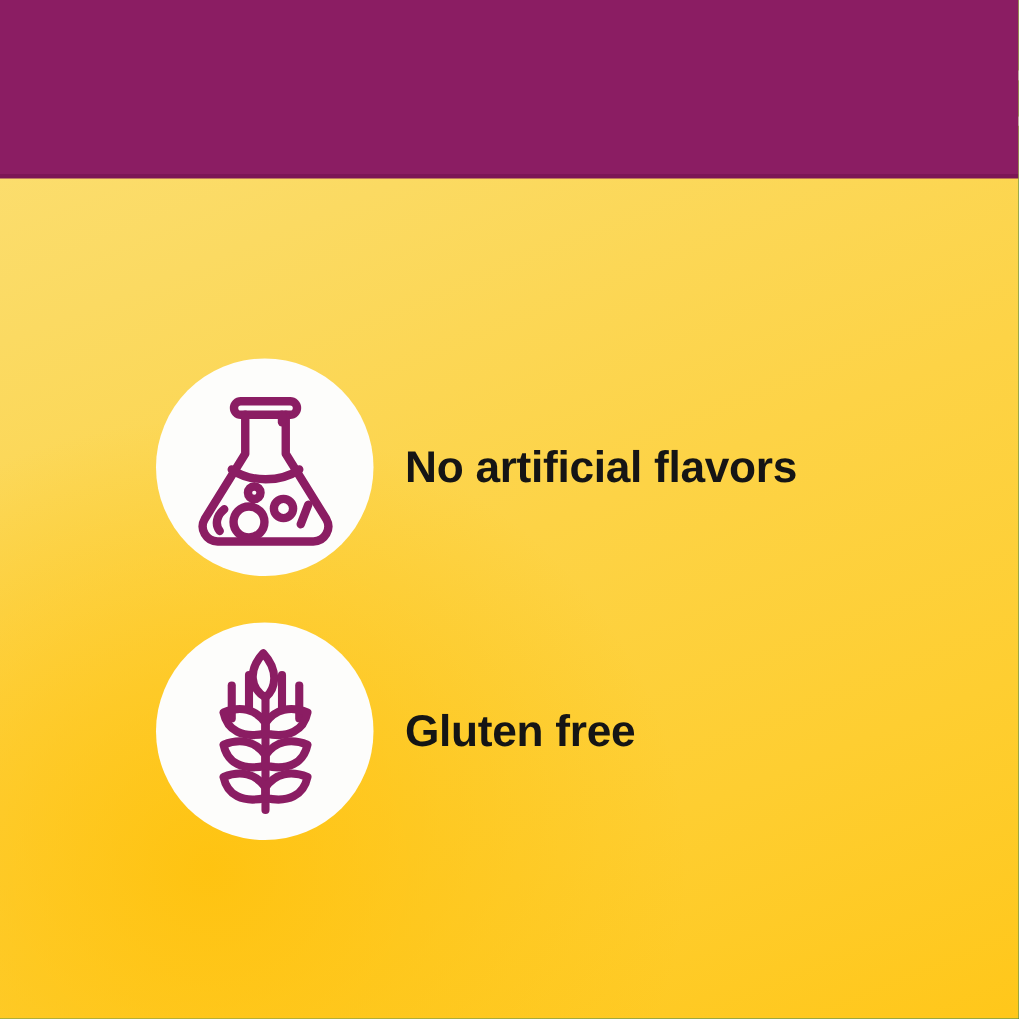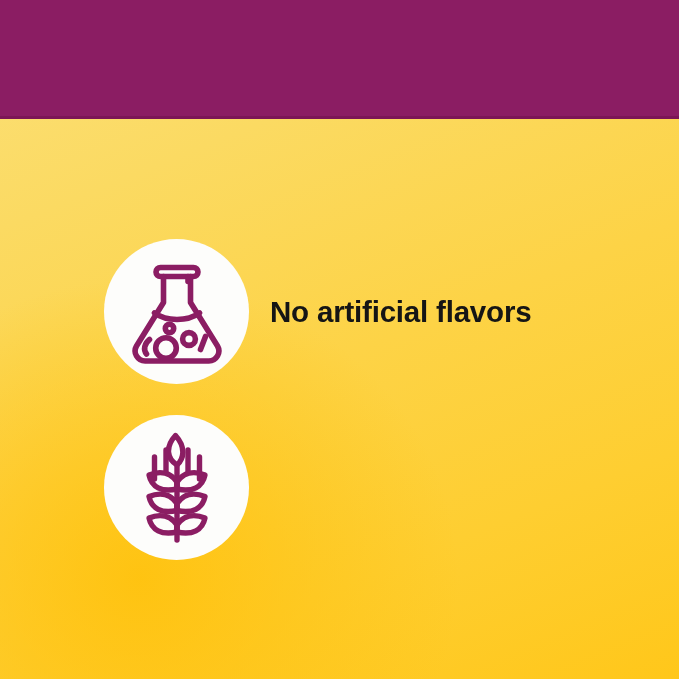--- a/index.html
+++ b/index.html
@@ -173,15 +173,16 @@
           <path d="M41 50 c6.5 -9.5 17 -11.5 28 -7 c-2.5 12 -12.5 17.5 -28 14 z"></path>
 
           <path d="M41 71.5 c-6.5 -9.5 -17 -11.5 -28 -7 c2.5 12 12.5 17.5 28 14 z"></path>
           <path d="M41 71.5 c6.5 -9.5 17 -11.5 28 -7 c-2.5 12 -12.5 17.5 -28 14 z"></path>
 
           <path d="M41 93 c-6.5 -9.5 -17 -11.5 -28 -7 c2.5 12 12.5 17.5 28 14 z"></path>
           <path d="M41 93 c6.5 -9.5 17 -11.5 28 -7 c-2.5 12 -12.5 17.5 -28 14 z"></path>
         </svg>
       </span>
     </div>
+    <div class="feature-label">Gluten free</div>
   </div>
 
 </div>
 
 </body></html>

